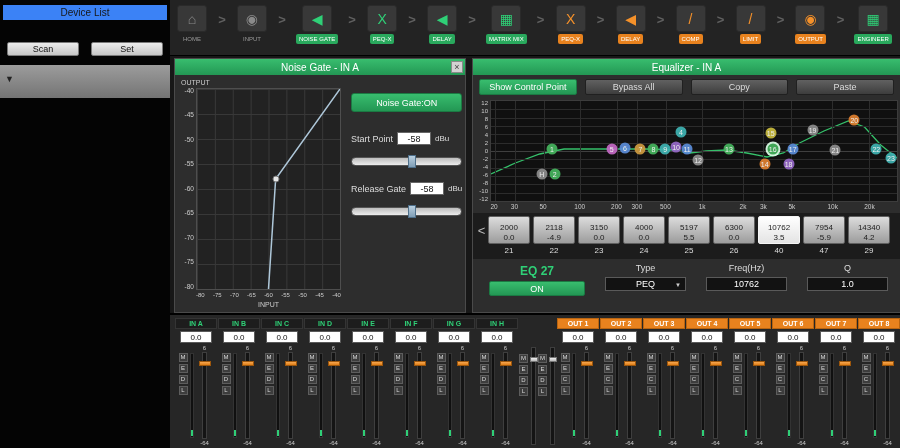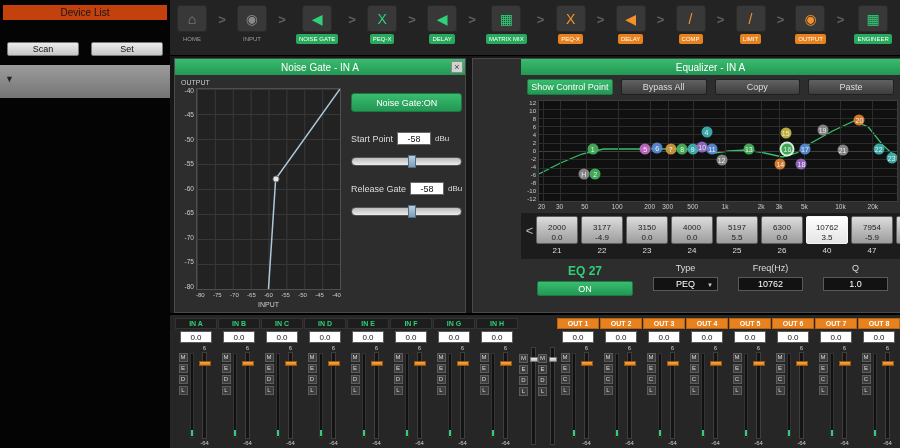--- a/index.html
+++ b/index.html
@@ -4,21 +4,21 @@
 <style>
   *{box-sizing:border-box;margin:0;padding:0;}
   html,body{width:900px;height:448px;overflow:hidden;}
   body{background:#000;font-family:"Liberation Sans",sans-serif;color:#ddd;}
   button{font-family:inherit;cursor:pointer;}
 
   .app{display:flex;width:900px;height:448px;}
 
   
   .sidebar{width:170px;flex:0 0 170px;background:#040404;padding-top:5px;}
-  .sidebar-title{margin:0 3px;height:15px;background:#c2410c;color:#171717;font-size:10px;display:flex;align-items:center;justify-content:center;}
+  .sidebar-title{margin:0 3px;height:15px;background:#3b82f6;color:#171717;font-size:10px;display:flex;align-items:center;justify-content:center;}
   .sidebar-btns{display:flex;gap:12px;padding:22px 7px 0;}
   .sbtn{flex:1;height:14px;background:linear-gradient(#ececec,#c6c6c6);border:1px solid #7a7a7a;border-radius:2px;font-size:9px;color:#111;line-height:1;}
   .device-tree{margin-top:9px;height:33px;background:linear-gradient(#9c9c9c,#747474);padding:3px 5px;}
   .tree-arrow{color:#222;font-size:9px;}
 
   
   .main{flex:1;min-width:0;display:flex;flex-direction:column;background:#171717;}
 
   
   .toolbar{height:56px;flex:0 0 56px;background:#232323;display:flex;align-items:flex-start;justify-content:space-between;padding:5px 8px 0 6px;border-bottom:1px solid #000;}
@@ -53,21 +53,21 @@
   .ng-controls{flex:1;padding:4px 2px 0 10px;display:flex;flex-direction:column;color:#ddd;font-size:9px;}
   .ng-power{margin:10px 0 4px;height:19px;background:linear-gradient(#38bd6e,#239754);border:1px solid #1b7a43;border-radius:3px;color:#fff;font-size:9px;}
   .ng-row{display:flex;align-items:center;gap:4px;margin-top:16px;}
   .ng-lbl{white-space:nowrap;}
   .ng-value{width:34px;height:13px;background:#fff;border:1px solid #666;color:#111;font-size:9px;text-align:center;line-height:12px;}
   .ng-unit{font-size:8px;}
   .ng-slider{margin-top:12px;height:9px;background:linear-gradient(#bdbdbd,#ececec);border-radius:5px;border:1px solid #555;position:relative;}
   .ng-slider .handle{position:absolute;top:-3px;width:8px;height:13px;background:linear-gradient(#b8cfe0,#7f9db5);border:1px solid #4e6f8a;transform:translateX(-50%);}
 
   
-  .eq-panel{flex:1;margin:2px 0 0 4px;min-width:0;border-right:none;padding-left:48px;}
+  .eq-panel{flex:1;margin:2px 0 0 4px;min-width:0;border-right:none;}
   .eq-btn-row{display:flex;gap:8px;padding:4px 6px 3px;}
   .eq-top-btn{flex:1;height:16px;font-size:9px;color:#ddd;background:linear-gradient(#616161,#3d3d3d);border:1px solid #202020;border-radius:2px;white-space:nowrap;overflow:hidden;}
   .eq-top-btn.active{background:linear-gradient(#38bd6e,#239754);color:#fff;border-color:#1b7a43;}
   .eq-graph-row{display:flex;height:104px;flex:0 0 104px;padding:2px 2px 0;}
   .eq-ylabels{width:15px;flex:0 0 15px;display:flex;flex-direction:column;justify-content:space-between;text-align:right;font-size:6px;color:#ccc;padding-right:2px;line-height:1;}
   .eq-plot{flex:1;position:relative;background:#101010;border:1px solid #3c3c3c;overflow:hidden;}
   .eq-plot svg{position:absolute;inset:0;width:100%;height:100%;}
   .gridline-h{position:absolute;left:0;right:0;height:1px;background:#2c2c2c;}
   .gridline-v{position:absolute;top:0;bottom:0;width:1px;background:#2c2c2c;}
   .eq-point{position:absolute;width:11px;height:11px;border-radius:50%;transform:translate(-50%,-50%);display:flex;align-items:center;justify-content:center;font-size:7px;color:#fff;opacity:.92;cursor:pointer;}
@@ -353,21 +353,21 @@
           <div class="band-list" id="band-list">
               <div class="band">
                 <button class="band-btn">
                   <div class="band-freq">2000</div>
                   <div class="band-gain">0.0</div>
                 </button>
                 <div class="band-index">21</div>
               </div>
               <div class="band">
                 <button class="band-btn">
-                  <div class="band-freq">3177</div>
+                  <div class="band-freq">2118</div>
                   <div class="band-gain">-4.9</div>
                 </button>
                 <div class="band-index">22</div>
               </div>
               <div class="band">
                 <button class="band-btn">
                   <div class="band-freq">3150</div>
                   <div class="band-gain">0.0</div>
                 </button>
                 <div class="band-index">23</div>

